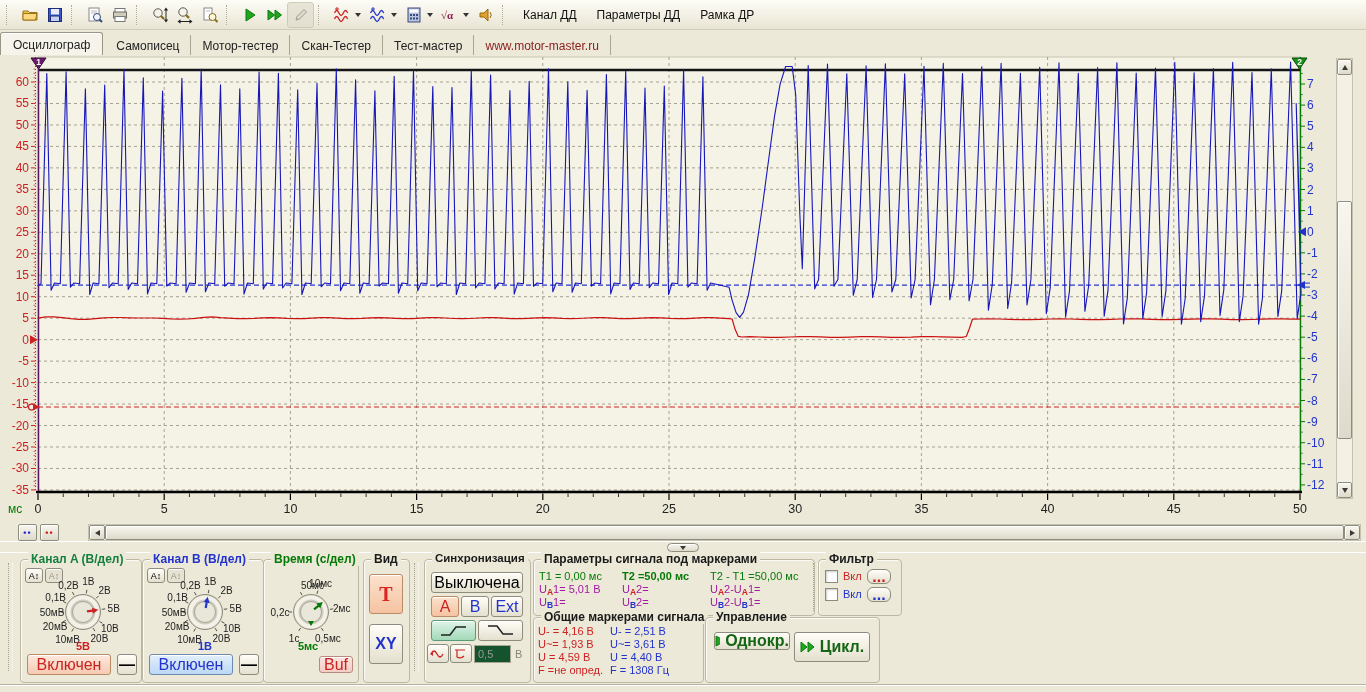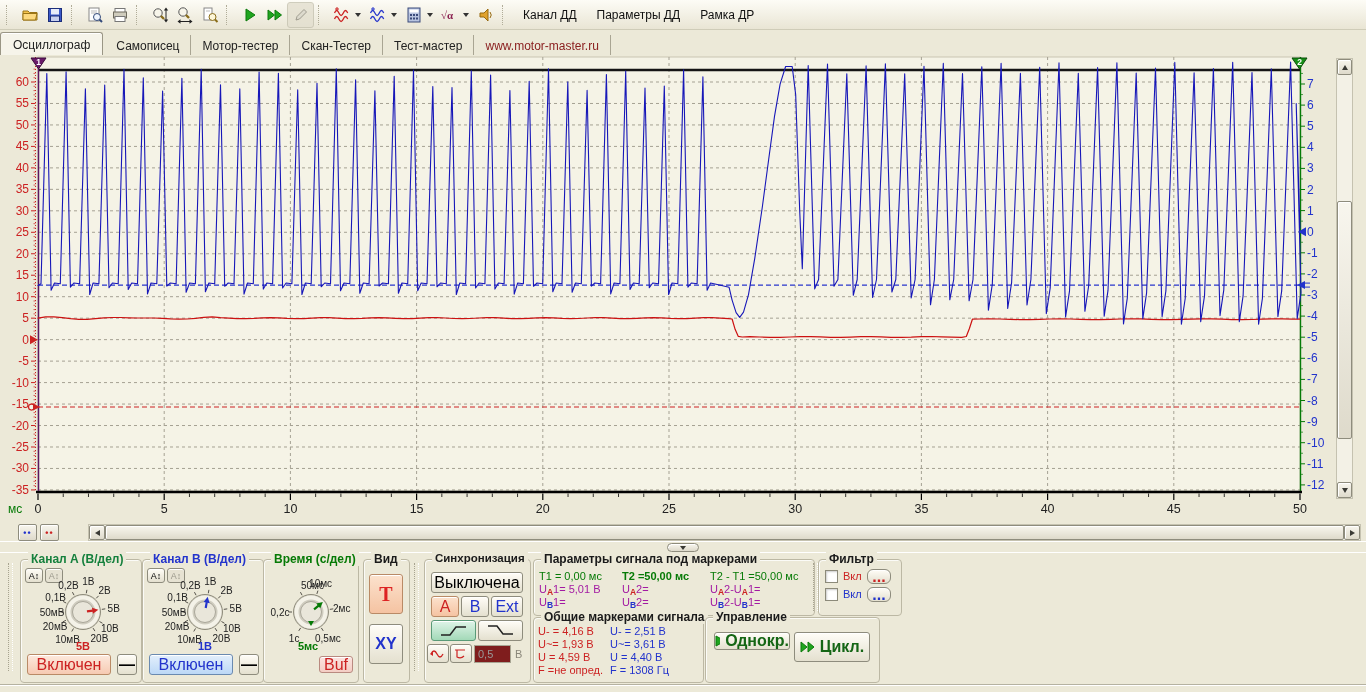--- a/index.html
+++ b/index.html
@@ -50,21 +50,21 @@
   .btn.on-blue{background:linear-gradient(#e3effc,#bcd8f6);border-color:#6a8ab0}
   .btn.on-red{background:linear-gradient(#fde9dd,#f6cab2);border-color:#b98a66}
   .klb{position:absolute;font-size:10px;transform:translate(-50%,-50%);white-space:nowrap;color:#222}
   .selv{position:absolute;font-size:11px;font-weight:bold;transform:translate(-50%,0);white-space:nowrap}
   .pcell{position:absolute;font-size:11px;white-space:nowrap}
   .sub-a{color:#cc2222;font-size:8.5px;font-weight:bold;vertical-align:-2px}
   .sub-b{color:#2233cc;font-size:8.5px;font-weight:bold;vertical-align:-2px}
   .cb{position:absolute;width:13px;height:13px;background:#fff;border:1px solid #8c8a7a;box-shadow:inset 1px 1px 2px #ccc;box-sizing:border-box}
   .grip{position:absolute;width:3px;border-left:1px dotted #a7a38f;border-right:1px dotted #fff}
   #statusbar{position:absolute;left:0;top:684px;width:1366px;height:8px;background:#ece9d8;border-top:1px solid #b5b2a1;box-shadow:inset 0 1px 0 #fff}
-  input.lvl{position:absolute;border:1px solid #a8a593;background:#7f1d1d;color:#999;font-size:11px;padding:1px 3px;box-sizing:border-box}
+  input.lvl{position:absolute;border:1px solid #a8a593;background:#14532d;color:#999;font-size:11px;padding:1px 3px;box-sizing:border-box}
 </style>
 </head>
 <body>
 
 <div id="toolbar">
   <div class="tsep"></div>
   <div class="tbtn">
       <svg width="18" height="18">
         <path d="M2 5h5l1.5 1.5H16V14H2z" fill="#f5c44e" stroke="#9a7416"></path>
         <path d="M2 7.5h14L14.5 14H2z" fill="#fcd97f" stroke="#9a7416"></path>

